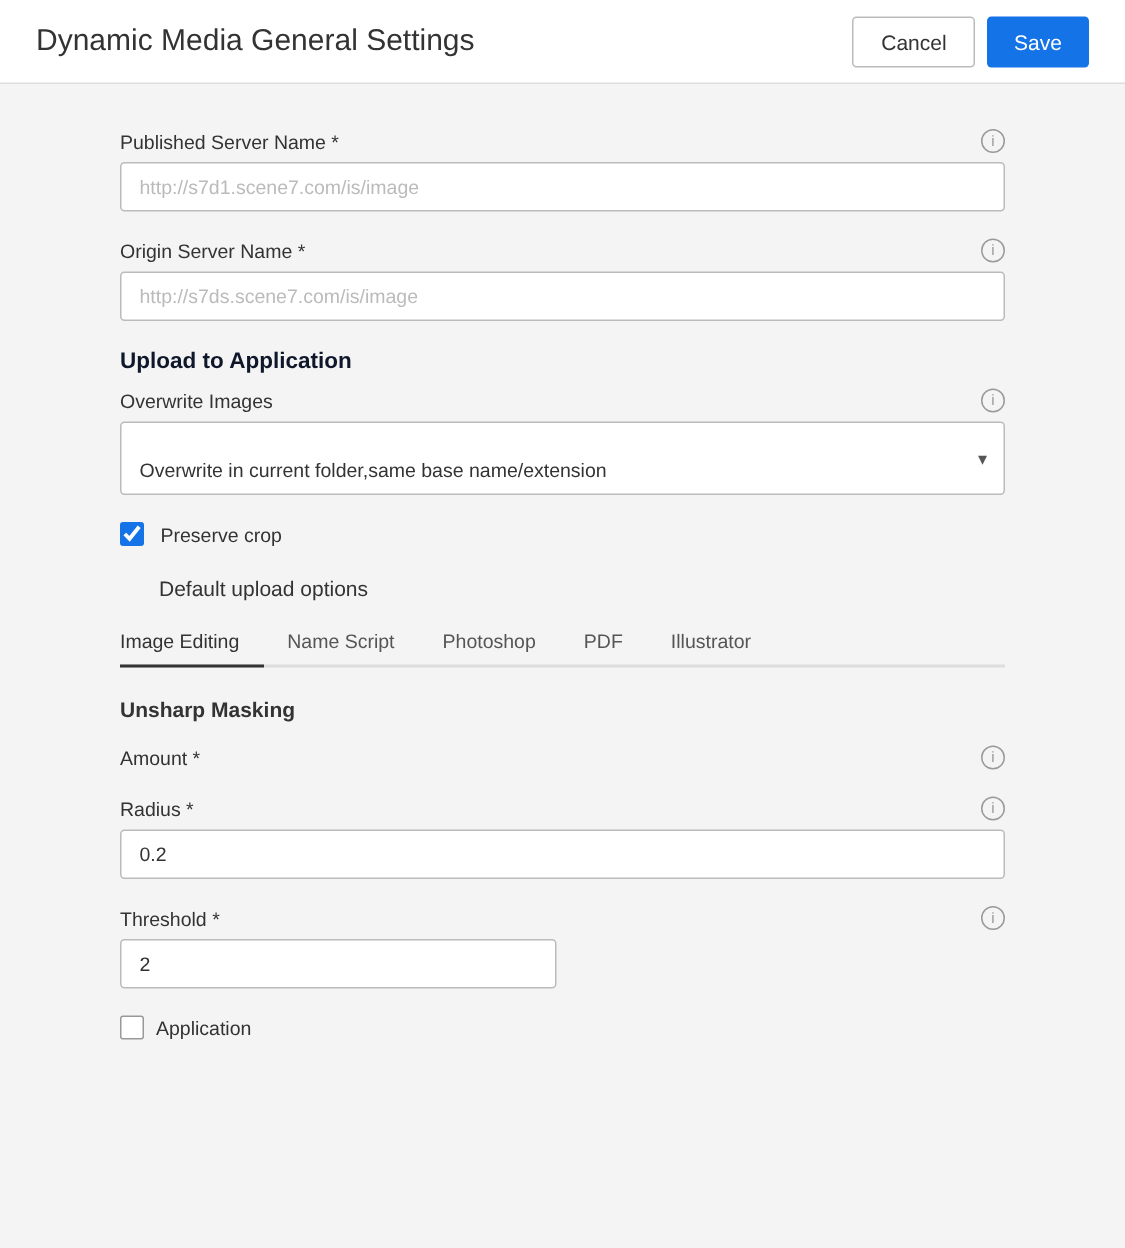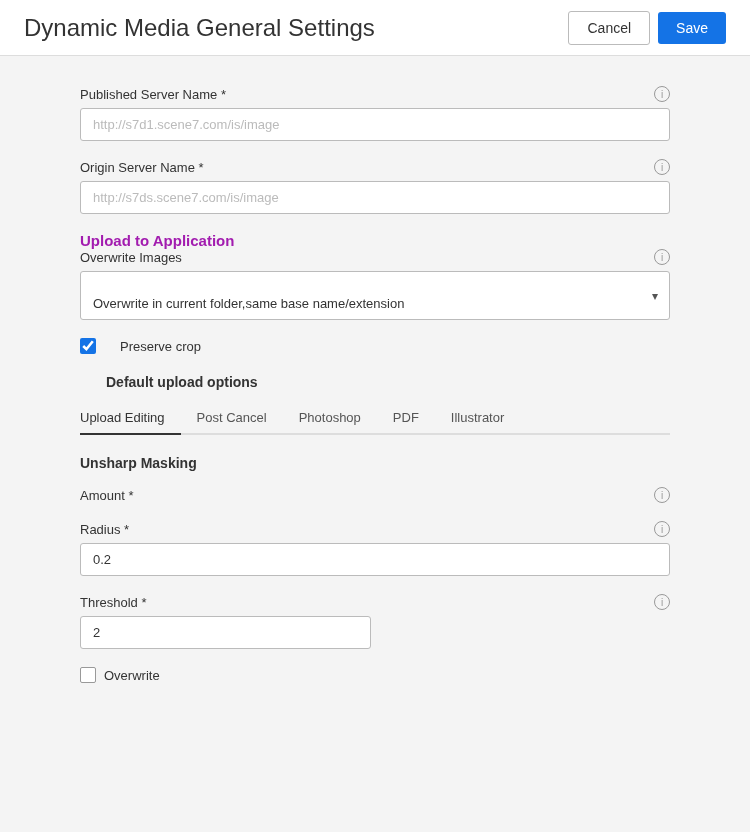--- a/index.html
+++ b/index.html
@@ -16,28 +16,27 @@
     .header {
       background: #fff;
       border-bottom: 1px solid #ddd;
       display: flex;
       align-items: center;
       justify-content: space-between;
       padding: 0 24px;
       height: 56px;
     }
     .header-title {
-      font-size: 24px;
+      font-size: 20px;
       font-weight: 400;
       color: #333;
     }
     .header-actions {
       display: flex;
       gap: 8px;
-      align-items: center;
     }
     .btn {
       padding: 8px 18px;
       border-radius: 3px;
       font-size: 14px;
       cursor: pointer;
       border: 1px solid #bbb;
       background: #fff;
       color: #333;
     }
@@ -96,45 +95,46 @@
       transform: translateY(-50%);
       pointer-events: none;
       color: #555;
       font-size: 12px;
     }
 
     
     .subsection-title {
       font-size: 15px;
       font-weight: 600;
-      color: #a21caf;
+      margin-bottom: 10px;
+      color: #0f172a;
     }
 
     
     .checkbox-row {
       display: flex;
       align-items: center;
-      gap: 24px;
+      gap: 11px;
       margin-bottom: 20px;
     }
     .checkbox-row input[type="checkbox"] {
       width: 16px;
       height: 16px;
       accent-color: #1473e6;
       cursor: pointer;
     }
     .checkbox-label {
       font-size: 13px;
       color: #333;
     }
 
     
     .upload-options-title {
       font-size: 14px;
-      font-weight: 700;
+      font-weight: 400;
       margin-bottom: 12px;
       color: #333;
       padding-left: 26px;
     }
 
     
     .tabs {
       display: flex;
       border-bottom: 2px solid #ddd;
       margin-bottom: 20px;
@@ -265,22 +265,22 @@
   </div>
 
   <div class="checkbox-row">
     <input type="checkbox" id="preserve-crop" checked="" style="">
     <label for="preserve-crop" class="checkbox-label">Preserve crop</label>
   </div>
 
   <div class="upload-options-title">Default upload options</div>
 
   <div class="tabs">
-    <div class="tab active">Upload Editing</div>
-    <div class="tab">Post Cancel</div>
+    <div class="tab active">Image Editing</div>
+    <div class="tab">Name Script</div>
     <div class="tab">Photoshop</div>
     <div class="tab">PDF</div>
     <div class="tab">Illustrator</div>
   </div>
 
   <div>
     <div class="subsection-inner-title">Unsharp Masking</div>
 
     <div class="form-field">
       <div class="form-label-row">
@@ -300,17 +300,17 @@
     <div class="form-field">
       <div class="form-label-row">
         <span class="form-label">Threshold *</span>
         <span class="info-circle">i</span>
       </div>
       <input type="text" class="value-input" style="width: calc(50% - 4px);" value="2">
     </div>
 
     <div class="mono-checkbox-row">
       <input type="checkbox" class="mono-checkbox" id="monochrome" style="">
-      <label for="monochrome" class="mono-label">Overwrite</label>
+      <label for="monochrome" class="mono-label">Application</label>
     </div>
   </div>
 
 </div>
 
 </body></html>

